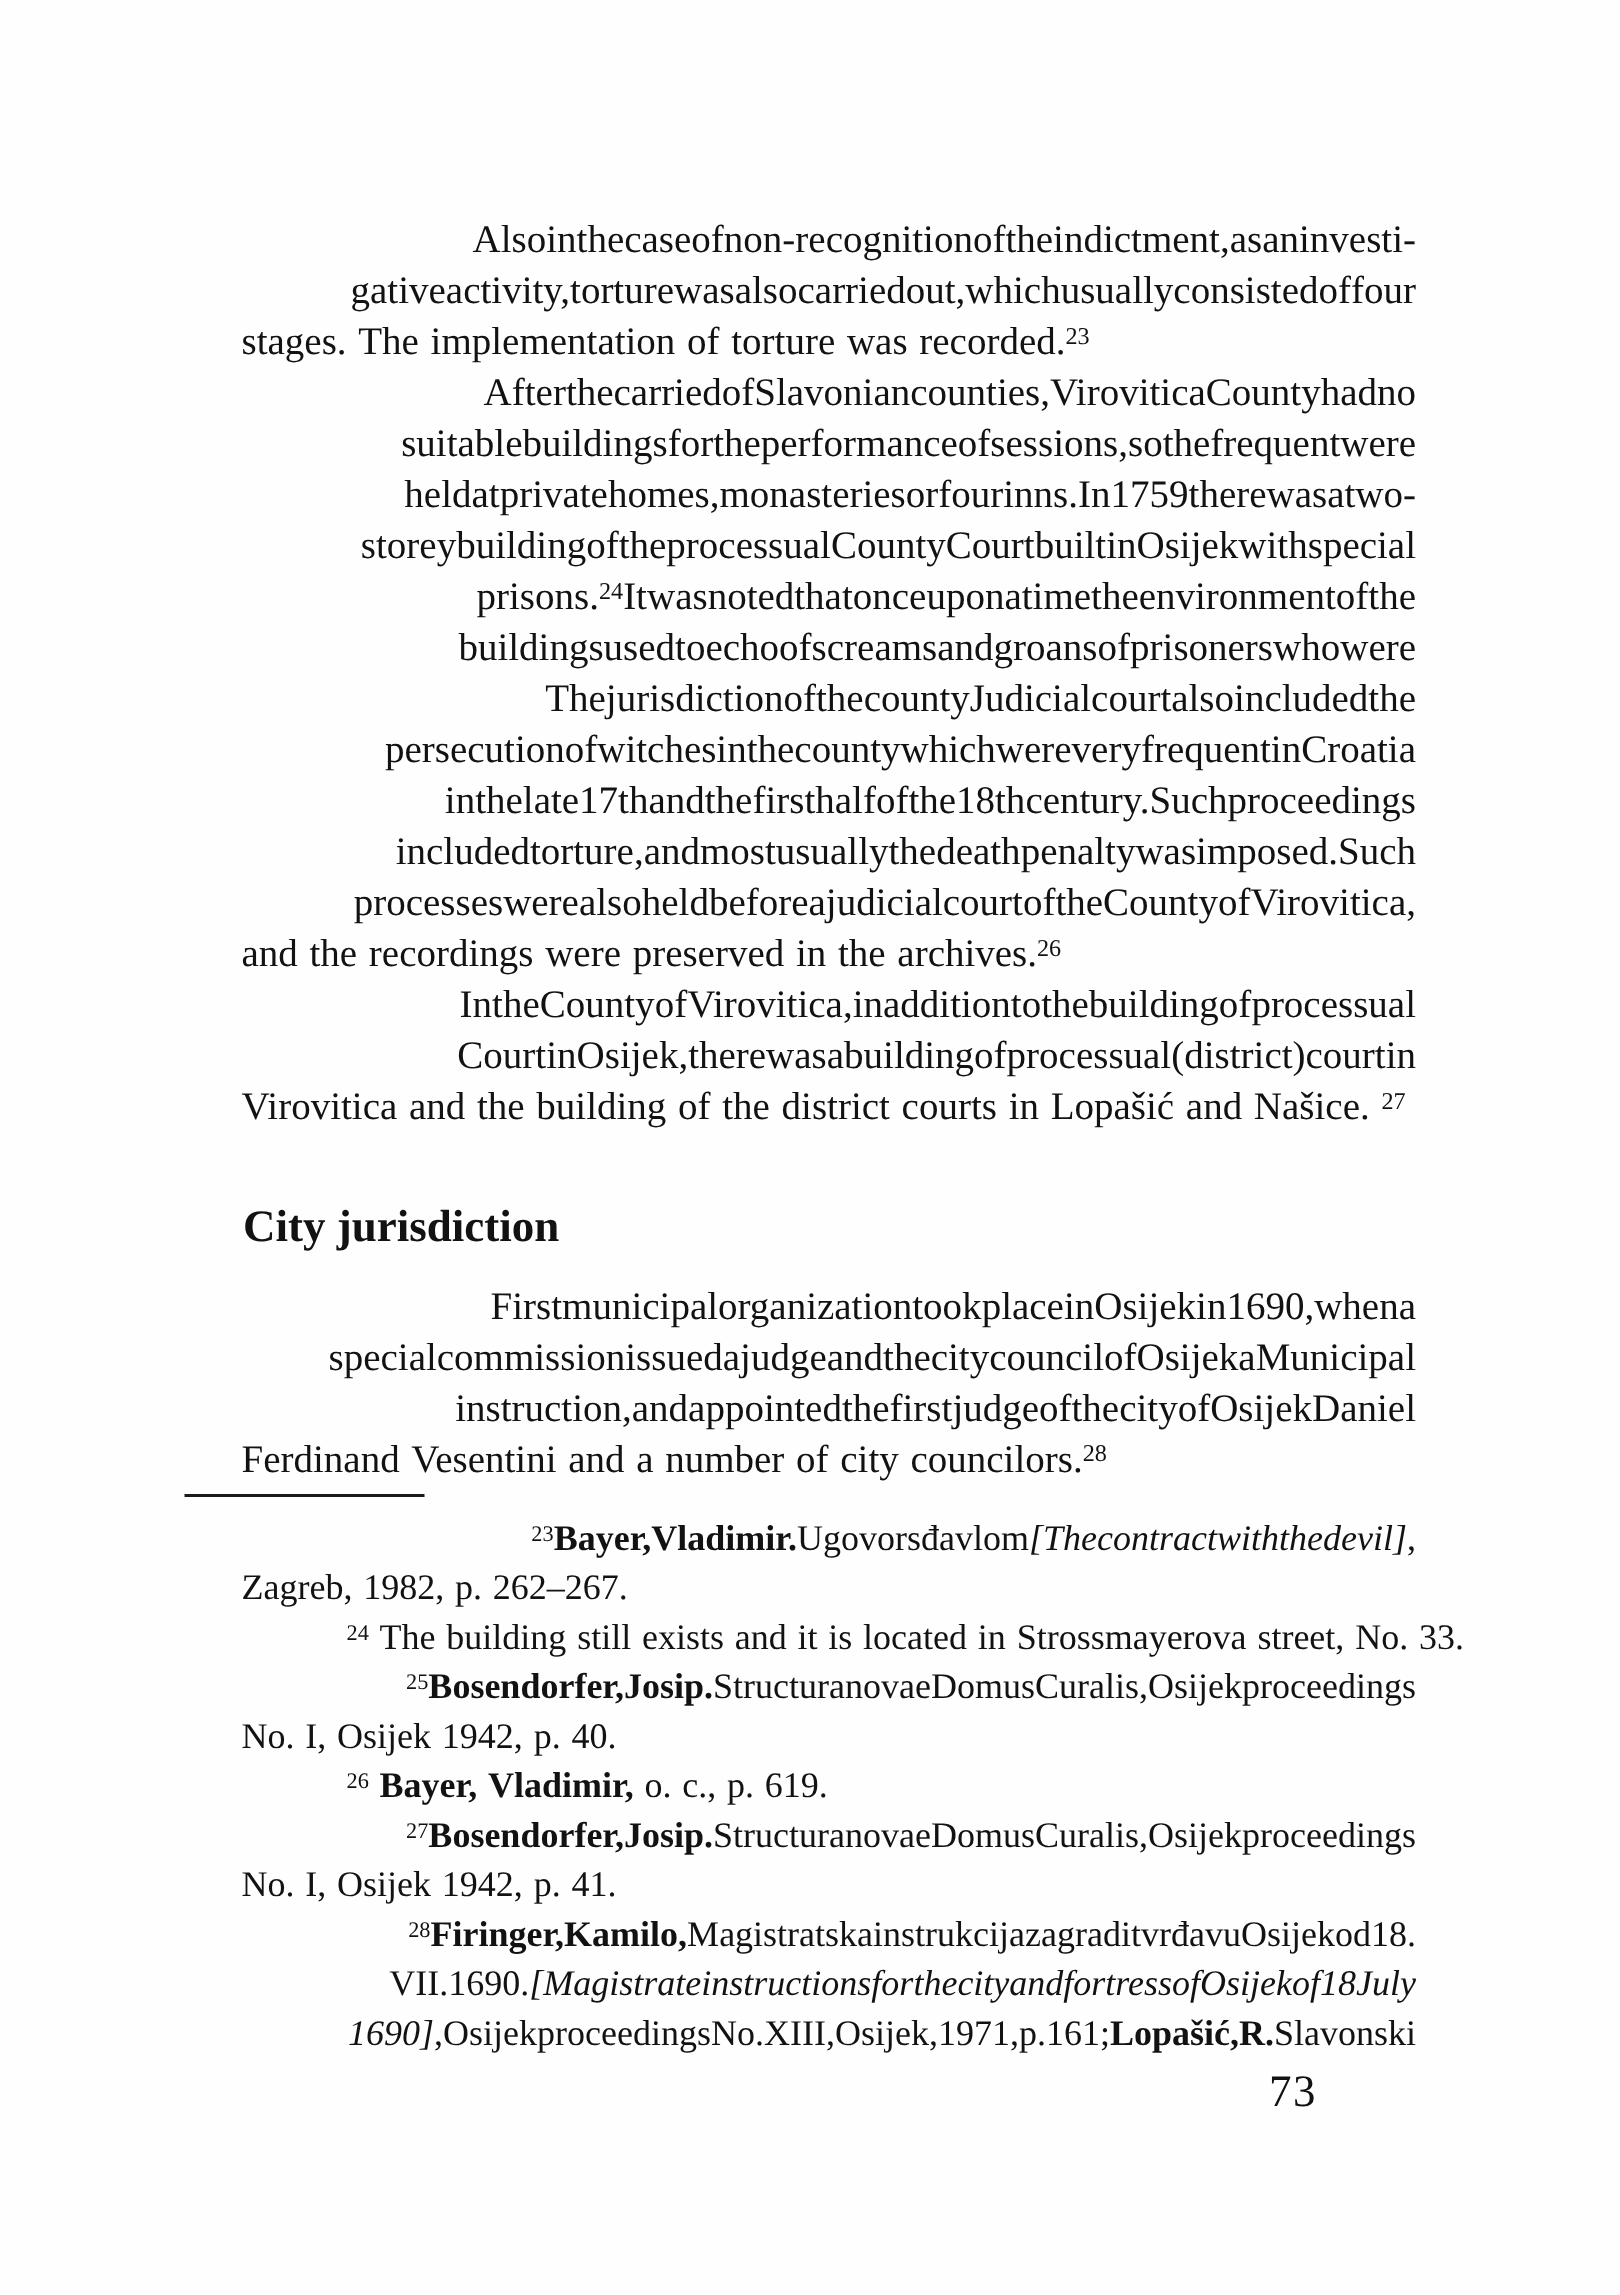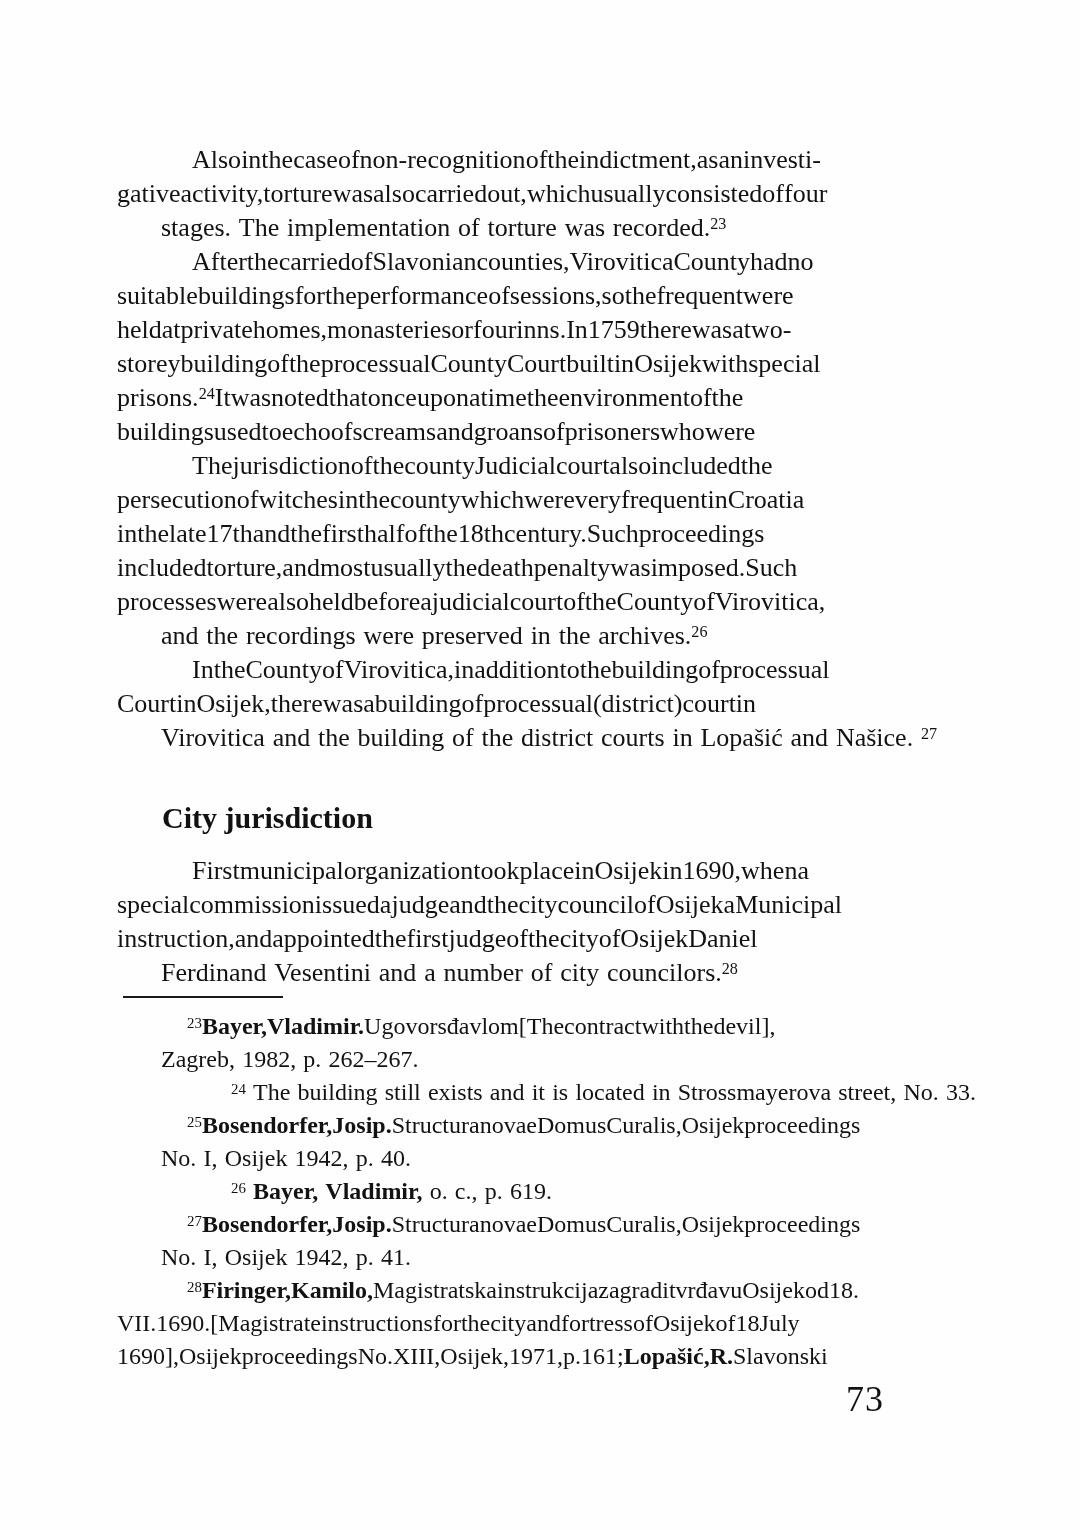--- a/index.html
+++ b/index.html
@@ -16,50 +16,50 @@
   .text-block {
     position: absolute;
     left: 117px;
     top: 143px;
     width: 827px;
   }
   .para { font-size: 26px; }
   .para .line { line-height: 34px; height: 34px; }
   .line {
     display: flex;
-    justify-content: flex-start;
+    justify-content: flex-end;
     white-space: nowrap;
     overflow: visible;
   }
   .line.last { justify-content: flex-start; gap: 0.30em; margin-left: 44px; }
   .line.indent { padding-left: 75px; }
   .footnotes .line.indent { padding-left: 70px; }
   .w { flex: none; }
   .sup { font-size: 0.62em; position: relative; top: -0.42em; }
   .b { font-weight: bold; }
-  .i { }
+  .i { font-style: italic; }
   .heading {
     font-size: 30px;
     font-weight: bold;
     line-height: 36px;
     margin: 45px 0 18px 45px;
   }
   .fn-sep {
     width: 160px;
     height: 0;
     border-top: 2px solid #1a1a1a;
     margin: 6px 0 12px 6px;
   }
   .footnotes { font-size: 24px; }
   .footnotes .line { line-height: 33px; height: 33px; }
   .page-number {
     position: absolute;
     left: 846px;
     top: 1378px;
-    font-size: 36px;
+    font-size: 30px;
     letter-spacing: 1px;
   }
 </style>
 </head>
 <body>
 
 <div class="page">
   <div class="text-block">
     <div id="paras-top">
         <div class="para">

